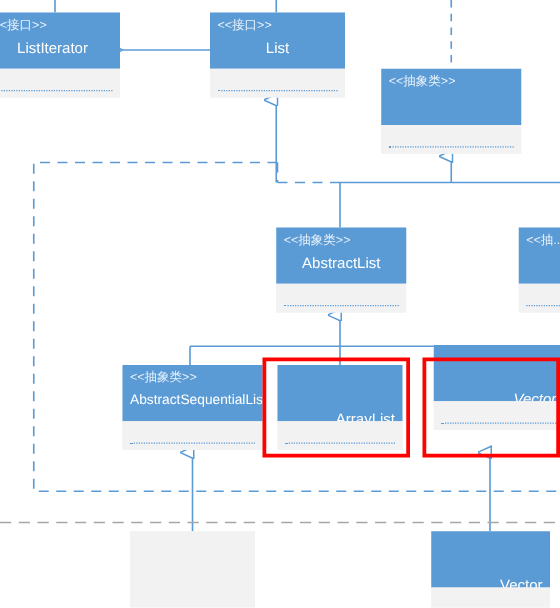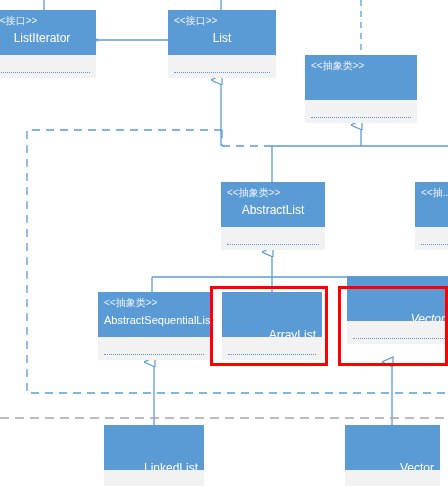--- a/index.html
+++ b/index.html
@@ -194,24 +194,20 @@
     <div class="uml-head">
       <div class="uml-stereo"></div>
       <div class="uml-name solo">Vector</div>
     </div>
     <div class="uml-body">
       <div class="uml-sep"></div>
     </div>
   </div>
 
   <div class="uml-box" style="left:104px;top:425px;width:100px;height:68px;">
-    <div class="uml-head">
-      <div class="uml-stereo"></div>
-      <div class="uml-name solo">LinkedList</div>
-    </div>
     <div class="uml-body">
       
     </div>
   </div>
 
   <div class="uml-box" style="left:345px;top:425px;width:95px;height:68px;">
     <div class="uml-head">
       <div class="uml-stereo"></div>
       <div class="uml-name solo">Vector</div>
     </div>

